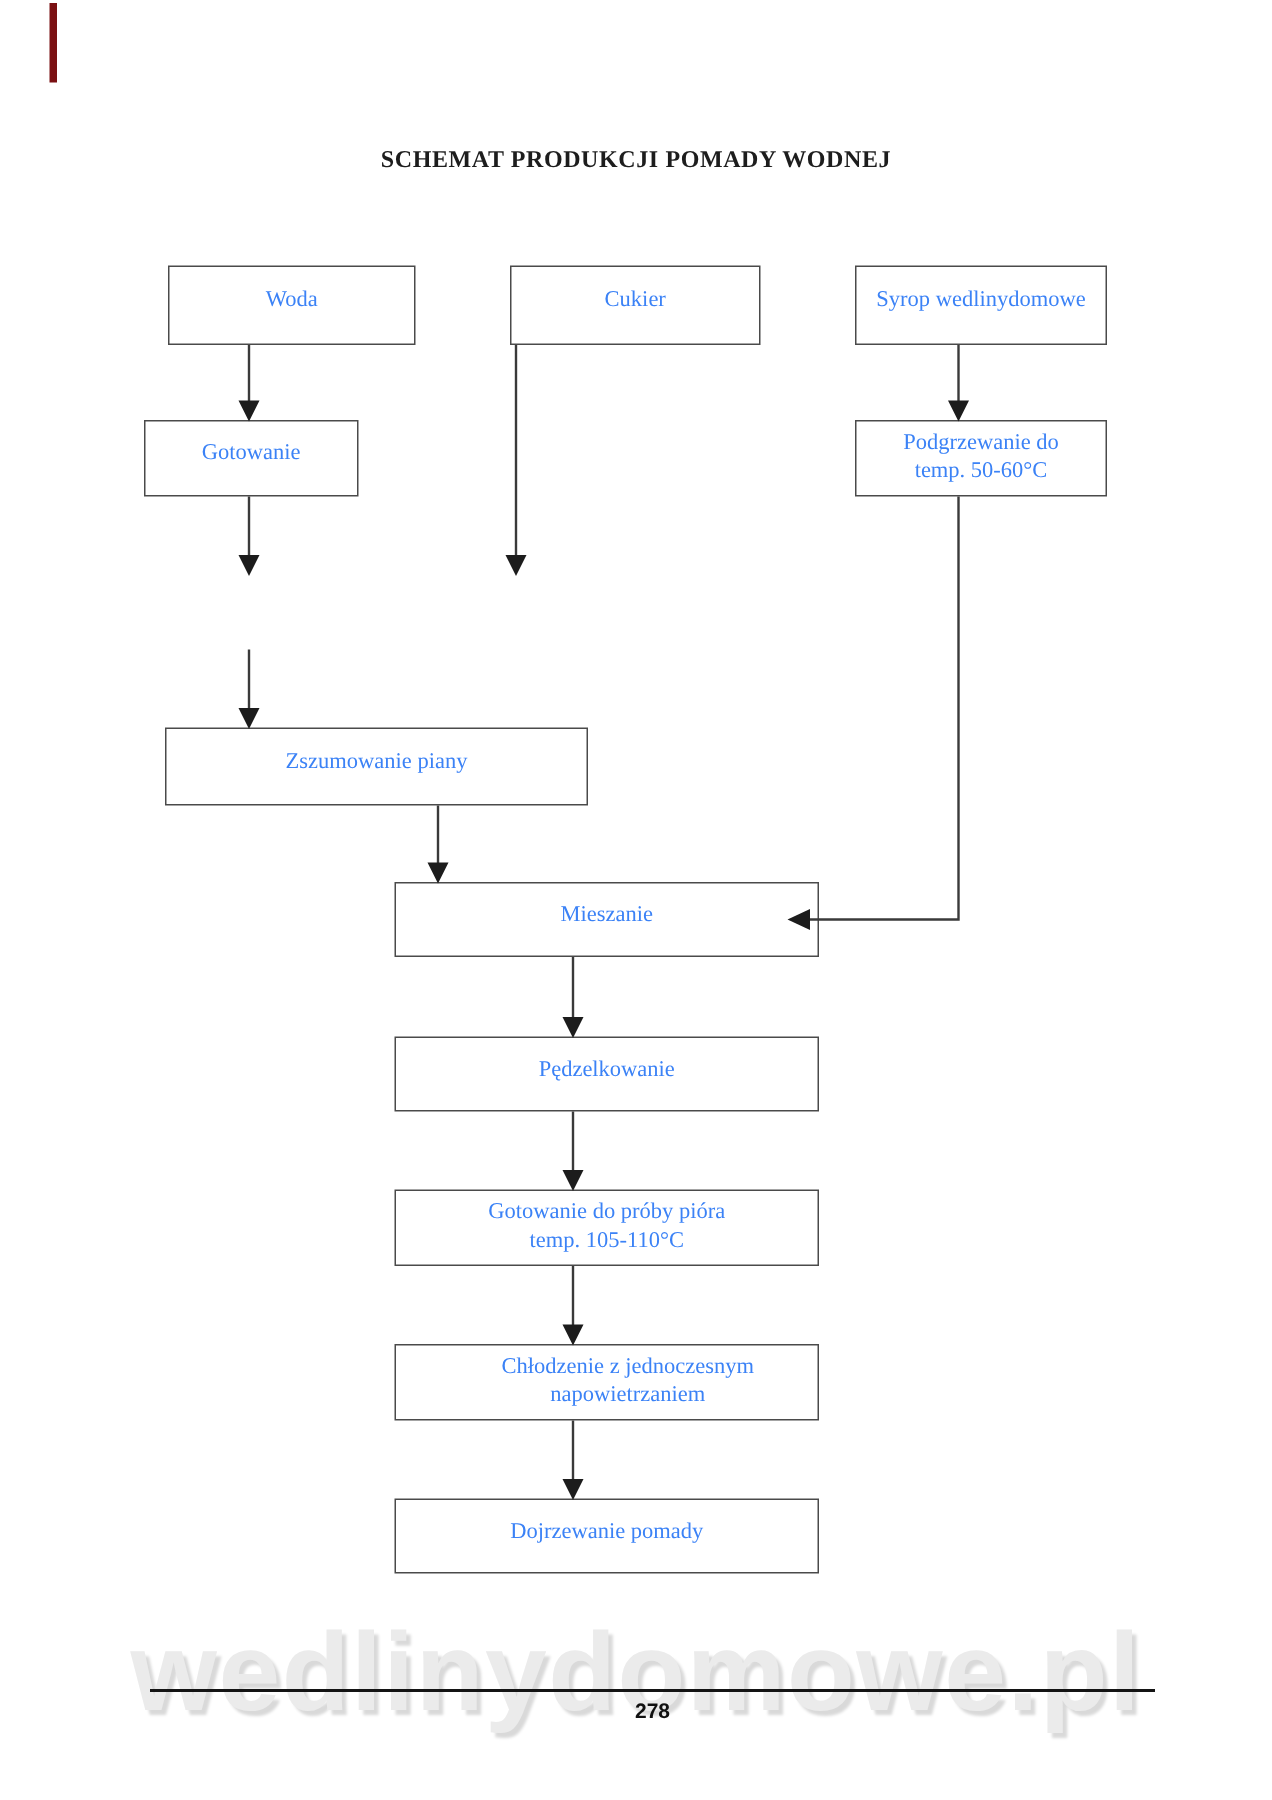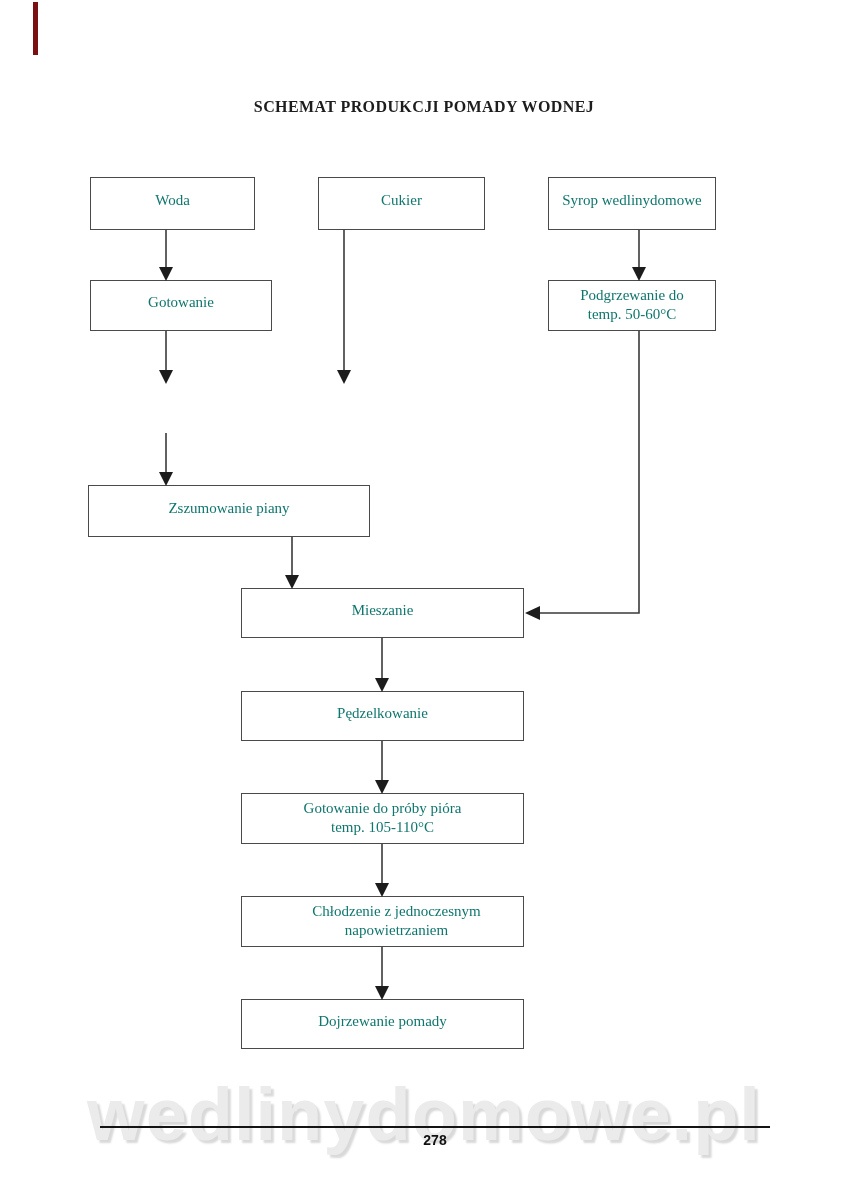--- a/index.html
+++ b/index.html
@@ -3,22 +3,22 @@
 <meta charset="utf-8">
 <style>
   html,body{margin:0;padding:0;background:#ffffff;}
   .page{position:relative;width:848px;height:1200px;background:#ffffff;overflow:hidden;
         font-family:"Liberation Serif","DejaVu Serif",serif;}
   .red-mark{position:absolute;left:33px;top:2px;width:5px;height:53px;background:#7a1012;z-index:5;}
   .title{position:absolute;left:0;right:0;top:98px;text-align:center;
          font-weight:bold;font-size:16px;letter-spacing:0.4px;color:#1d1d1d;z-index:2;}
   .box{position:absolute;background:#ffffff;border:1.5px solid #4a4a4a;box-sizing:border-box;
        display:flex;align-items:center;justify-content:center;text-align:center;
-       font-size:15px;line-height:19px;color:#0f766e;white-space:pre-line;
-       padding:0 6px 6px 6px;z-index:2;}
+       font-size:15px;line-height:19px;color:#3b82f6;white-space:pre-line;
+       padding:0 6px 6px 6px;z-index:2;margin-left:22px;}
   .edges{position:absolute;left:0;top:0;z-index:3;}
   .watermark{position:absolute;left:0;right:0;top:1072px;text-align:center;
              font-family:"Liberation Sans","DejaVu Sans",sans-serif;font-weight:bold;
              font-size:74px;letter-spacing:1px;color:#ebebeb;
              text-shadow:3px 3px 2px #d9d9d9;z-index:1;}
   .footer-line{position:absolute;left:100px;top:1126px;width:670px;height:2px;background:#141414;z-index:4;}
   .page-number{position:absolute;left:100px;top:1132px;width:670px;text-align:center;
                font-family:"Liberation Sans","DejaVu Sans",sans-serif;font-weight:bold;
                font-size:14px;color:#111;z-index:4;}
 </style>
@@ -59,21 +59,21 @@
       <polygon points="375,986 389,986 382,1000"></polygon>
     </g>
   </svg>
 
   <div class="box" style="left:90px;top:177px;width:165px;height:53px;">Woda</div>
 
   <div class="box" style="left:318px;top:177px;width:167px;height:53px;">Cukier</div>
 
   <div class="box" style="left:548px;top:177px;width:168px;height:53px;">Syrop wedlinydomowe</div>
 
-  <div class="box" style="left:90px;top:280px;width:182px;height:51px;">Gotowanie</div>
+  <div class="box" style="left:74px;top:280px;width:143px;height:51px;">Gotowanie</div>
 
   <div class="box" style="left:548px;top:280px;width:168px;height:51px;padding-bottom:2px;">Podgrzewanie do
 temp. 50-60°C</div>
 
 
   <div class="box" style="left:88px;top:485px;width:282px;height:52px;">Zszumowanie piany</div>
 
   <div class="box" style="left:241px;top:588px;width:283px;height:50px;font-family:Liberation Serif, serif;">Mieszanie</div>
 
   <div class="box" style="left:241px;top:691px;width:283px;height:50px;">Pędzelkowanie</div>

